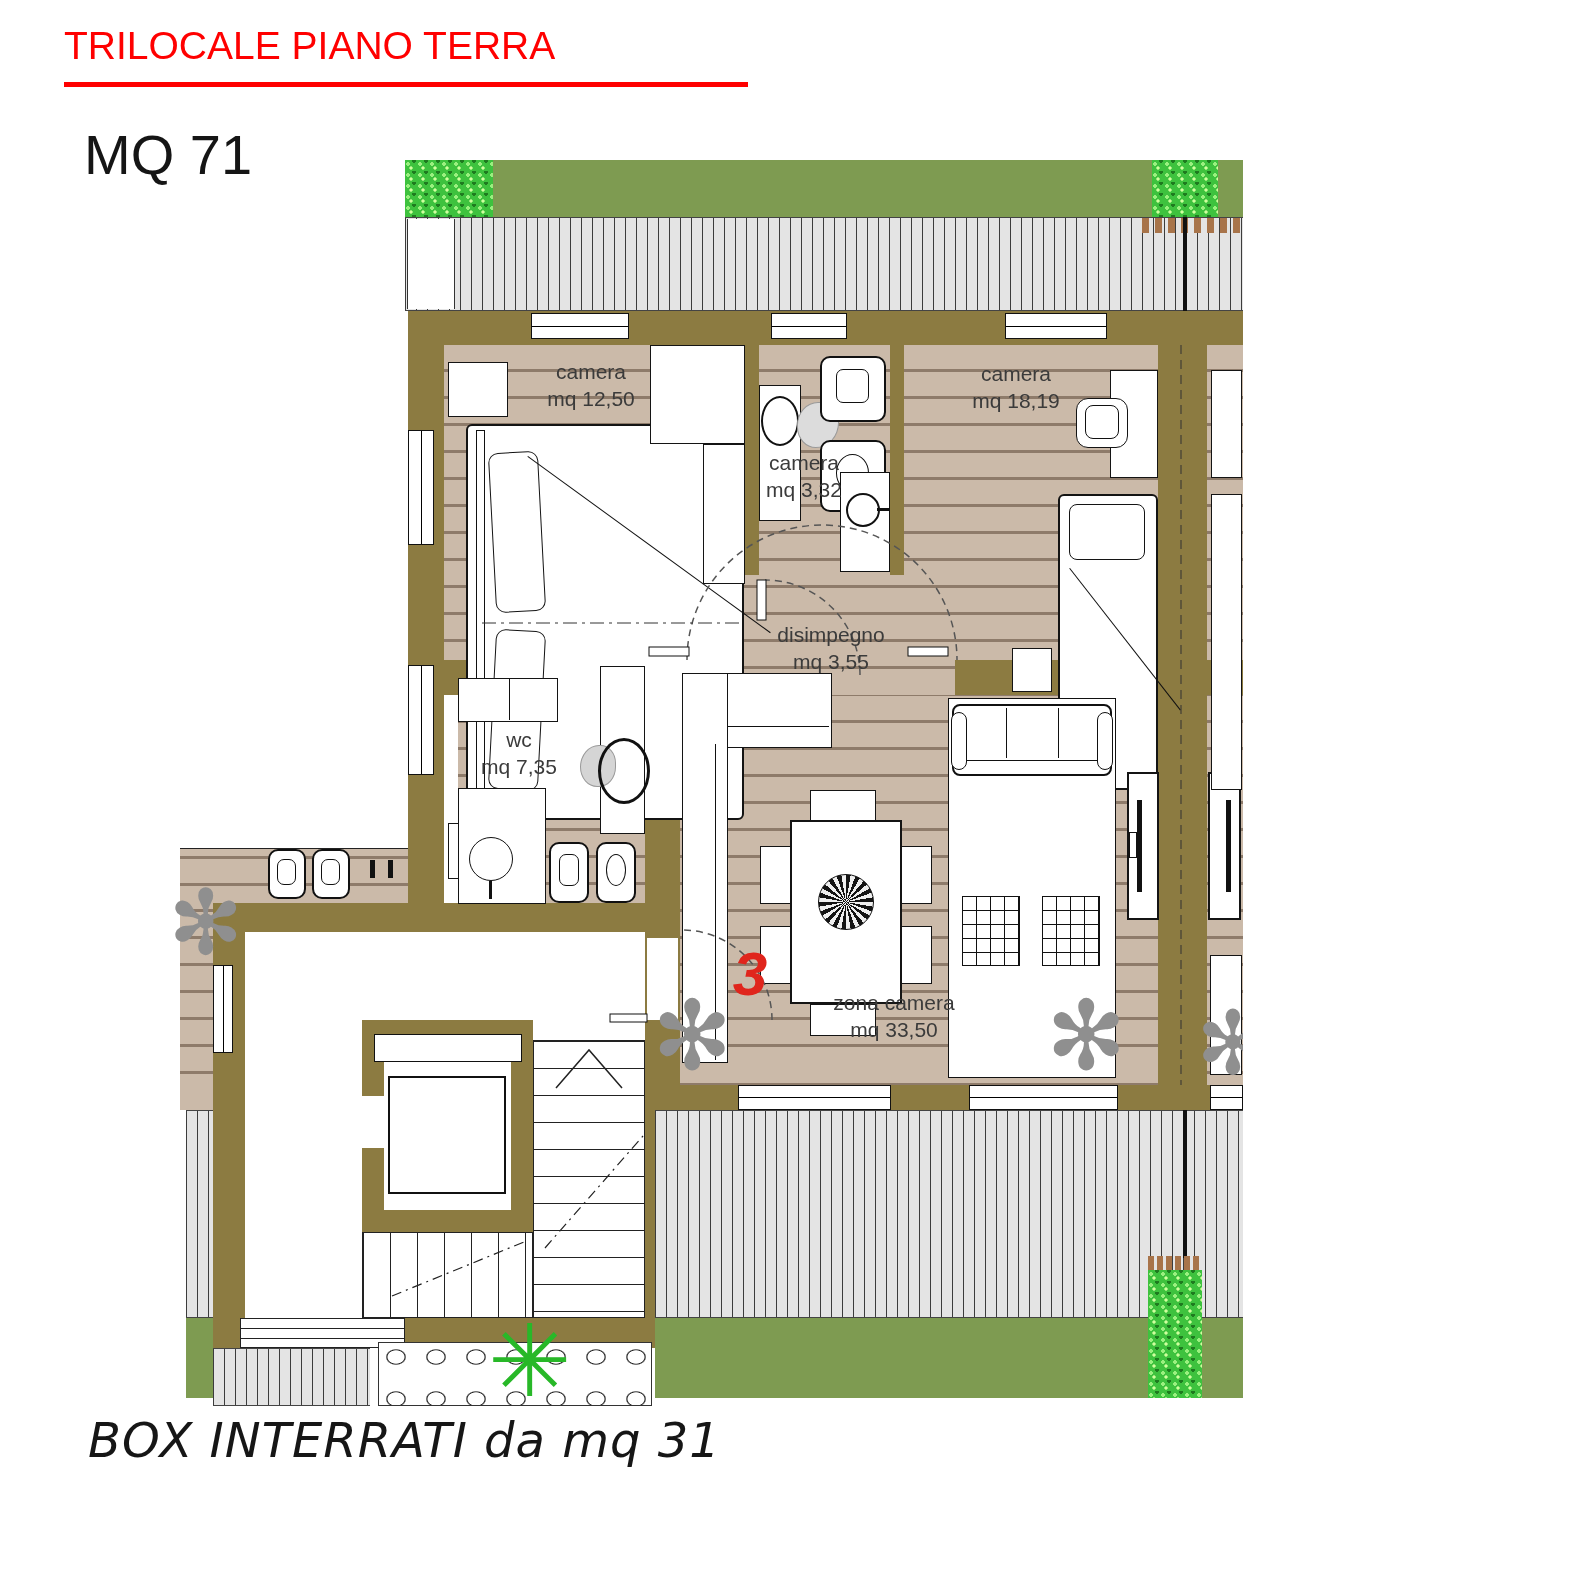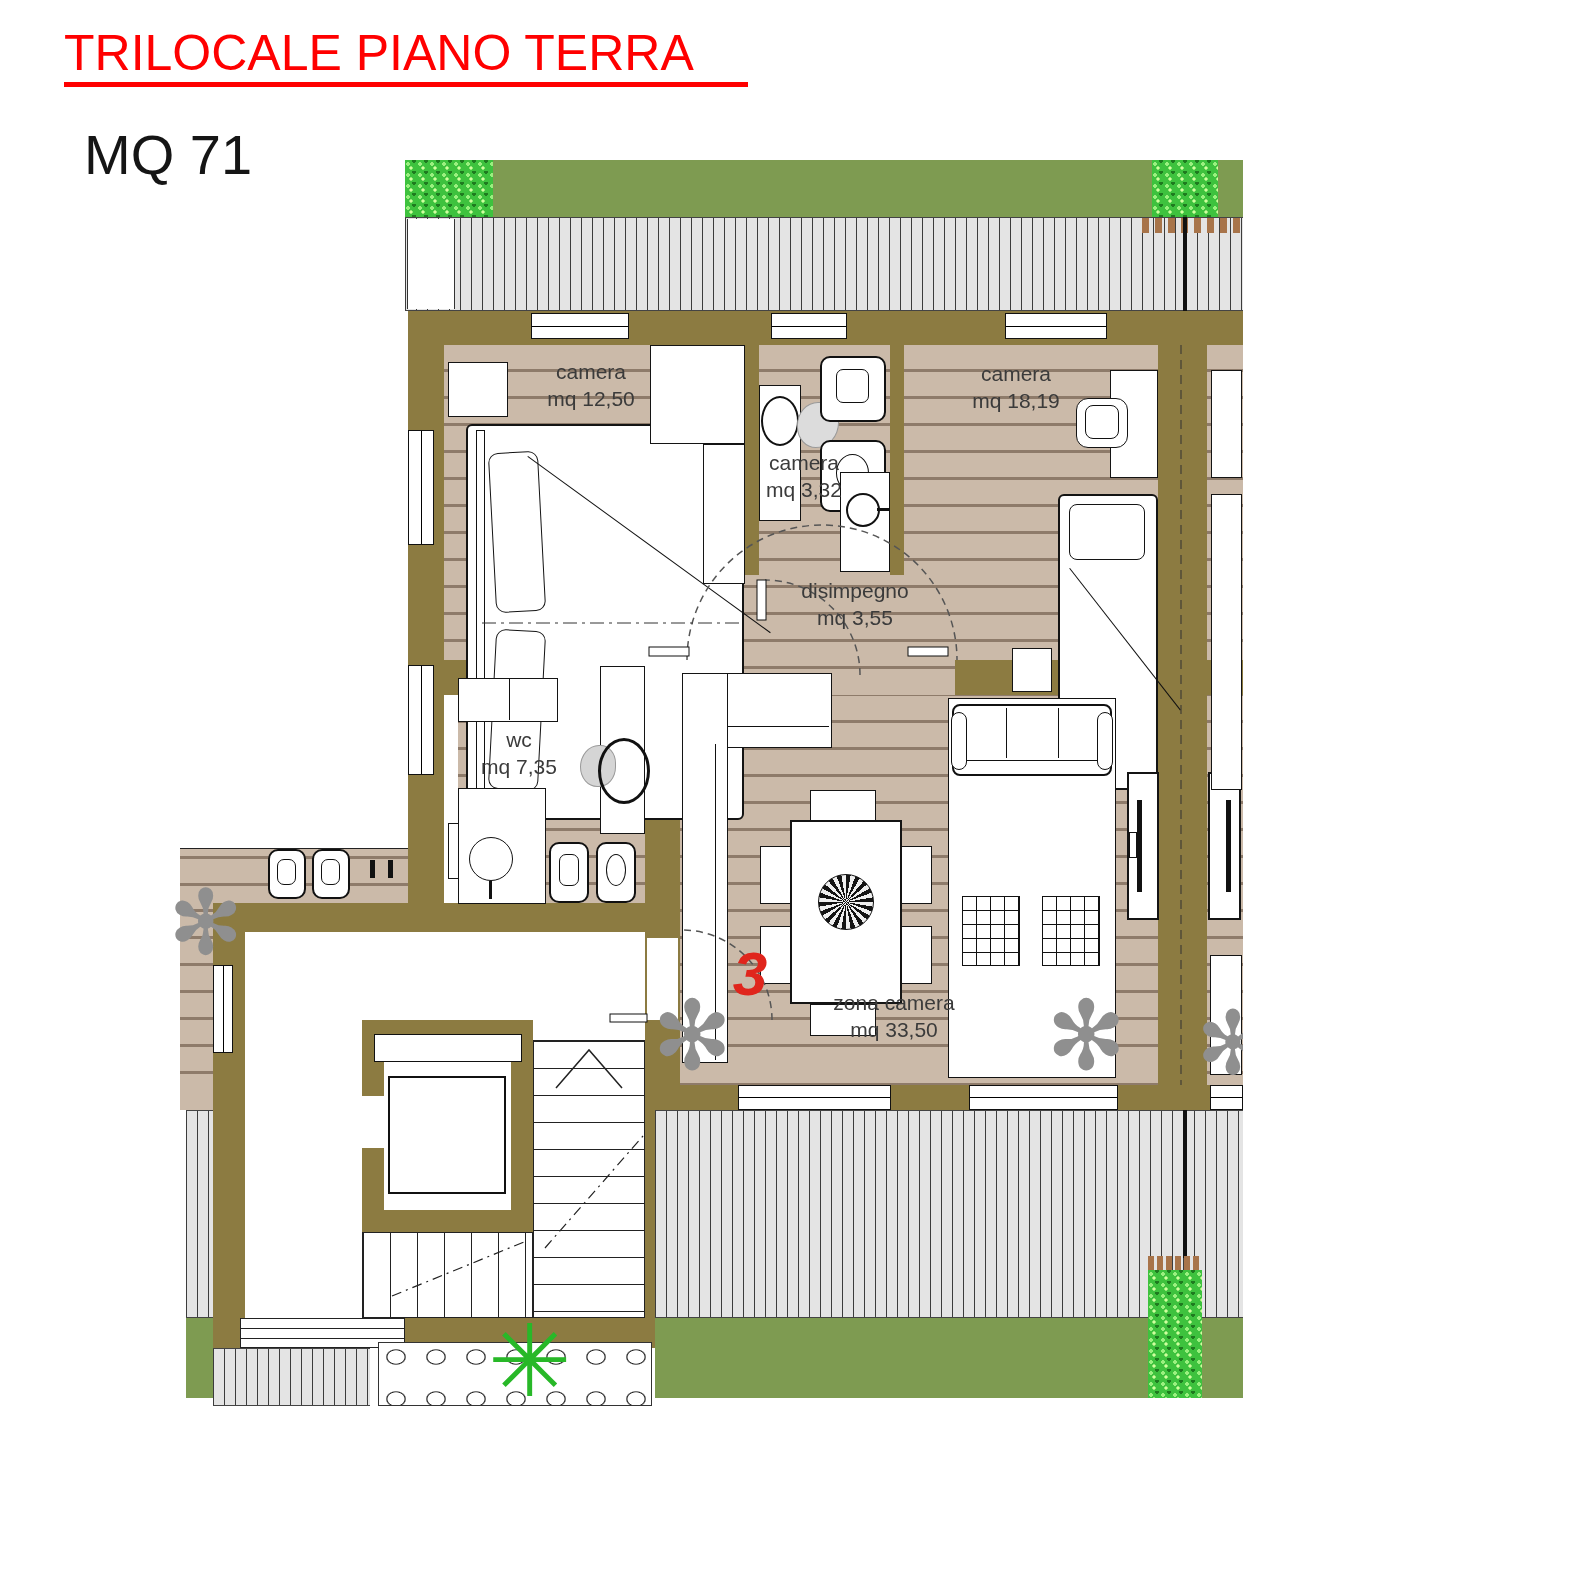--- a/index.html
+++ b/index.html
@@ -51,21 +51,21 @@
         background-image:repeating-linear-gradient(90deg,rgba(0,0,0,0) 0 13px,#111 13px 14px),
                          repeating-linear-gradient(180deg,rgba(0,0,0,0) 0 13px,#111 13px 14px);}
   .scribble{border-radius:50%;border:1px solid #111;
         background:repeating-conic-gradient(#141414 0 10deg,#efefef 10deg 20deg);}
   .post{background:#A8744A;}
   .flower{position:absolute;color:#8f8f8f;line-height:1;font-family:"DejaVu Sans",sans-serif;}
   .palm{position:absolute;color:#28B828;line-height:1;font-family:"DejaVu Sans",sans-serif;}
   
   .rlabel{position:absolute;transform:translate(-50%,-50%);color:#3B3B3B;font-size:21px;
           line-height:27px;text-align:center;white-space:nowrap;}
-  .title{position:absolute;color:#FF0000;font-size:50px;white-space:nowrap;}
+  .title{position:absolute;color:#FF0000;font-size:39px;white-space:nowrap;}
   .area{position:absolute;color:#151515;font-size:56px;white-space:nowrap;}
   .unitnum{position:absolute;transform:translate(-50%,-50%);color:#E0251C;
            font-size:62px;font-weight:bold;font-style:italic;}
   .caption{position:absolute;color:#161616;font-size:48px;font-style:italic;
            letter-spacing:1px;font-family:"DejaVu Sans",sans-serif;white-space:nowrap;}
   svg.overlay{position:absolute;left:0;top:0;pointer-events:none;}
 </style>
 </head>
 <body>
 
@@ -276,28 +276,29 @@
     <div>mq 12,50</div>
   </div>
   <div class="rlabel" style="left:804px;top:476px;">
     <div>camera</div>
     <div>mq 3,32</div>
   </div>
   <div class="rlabel" style="left:1016px;top:387px;">
     <div>camera</div>
     <div>mq 18,19</div>
   </div>
-  <div class="rlabel" style="left:831px;top:604px;margin-left:24px;">
+  <div class="rlabel" style="left:831px;top:648px;">
     <div>disimpegno</div>
     <div>mq 3,55</div>
   </div>
   <div class="rlabel" style="left:519px;top:753px;">
     <div>wc</div>
     <div>mq 7,35</div>
   </div>
   <div class="rlabel" style="left:894px;top:1016px;">
     <div>zona camera</div>
     <div>mq 33,50</div>
   </div>
   <div class="unitnum" style="left:750px;top:973px;">3</div>
 
+  <div class="caption" style="left:88px;top:1412px;">BOX INTERRATI da mq 31</div>
 
 </div>
 
 </body></html>

